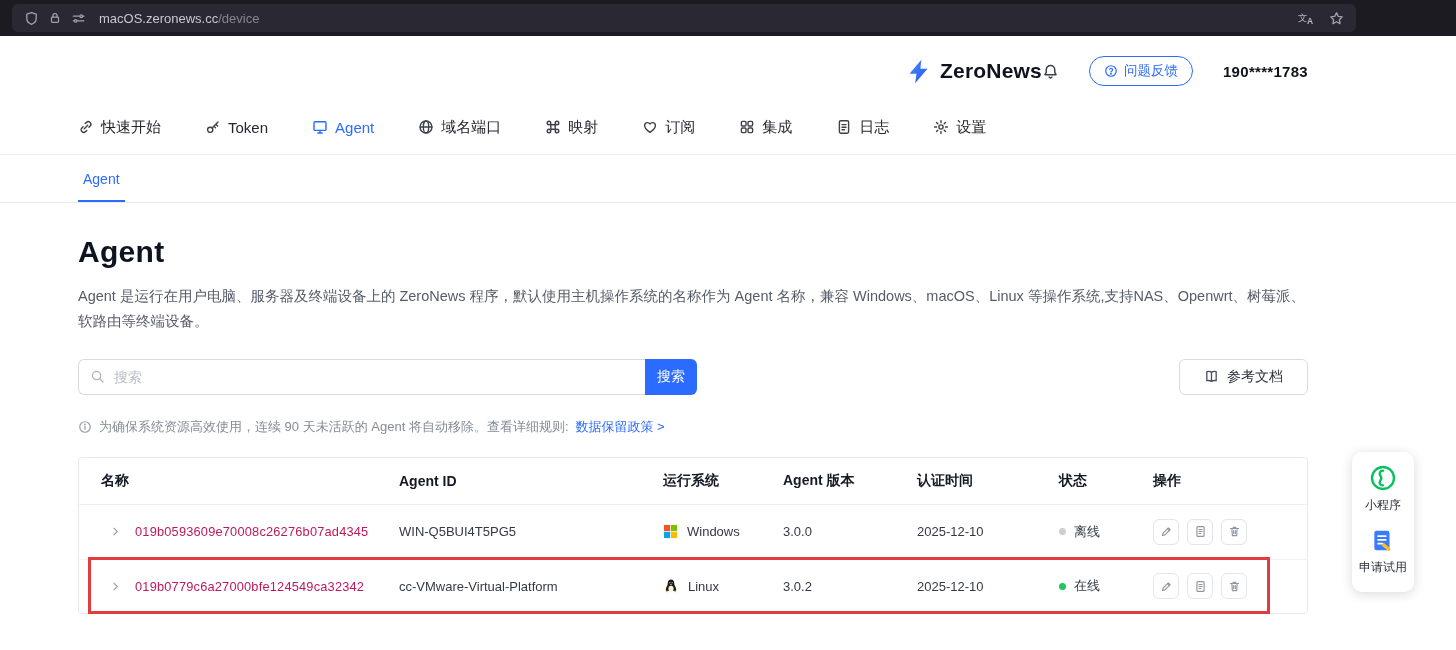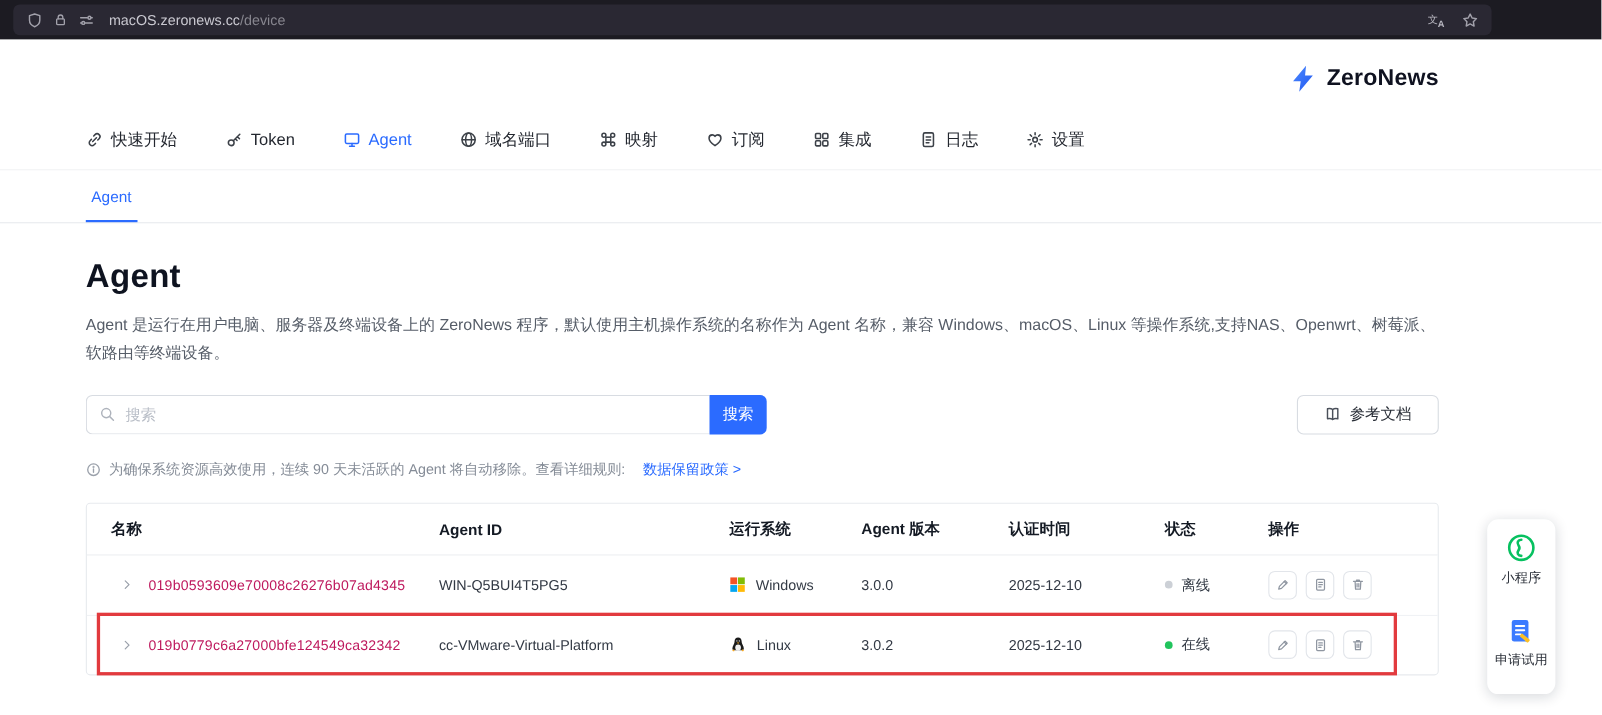--- a/index.html
+++ b/index.html
@@ -59,21 +59,21 @@
     border-radius:6px 0 0 6px; display:flex; align-items:center; padding:0 11px; gap:9px; color:#aeb3bc; background:#fff;
   }
   .search-box input { border:none; outline:none; flex:1; font-size:14px; color:#333; background:transparent; font-family:inherit; }
   .search-box input::placeholder { color:#b9bec7; }
   .search-btn { width:52px; height:36px; background:#2b6bff; color:#fff; border:none; border-radius:0 6px 6px 0; font-size:14px; cursor:pointer; font-family:inherit; }
   .docs-btn { display:flex; align-items:center; gap:8px; height:36px; padding:0 24px; background:#fff; border:1px solid #d8dce2; border-radius:6px; font-size:14px; color:#2a2f38; cursor:pointer; font-family:inherit; }
   .docs-btn .nicon { color:#4a505a; display:flex; }
 
   .notice { margin-top:23px; display:flex; align-items:center; gap:7px; font-size:13px; color:#858c97; }
   .notice .nicon { color:#9aa0aa; display:flex; }
-  .notice a { color:#2b6bff; text-decoration:none; margin-left:9px; }
+  .notice a { color:#2b6bff; text-decoration:none; margin-left:0; }
 
   
   .table-wrap { margin-top:21px; border:1px solid #e7eaee; border-radius:4px; position:relative; background:#fff; }
   .t-head, .t-row { display:grid; grid-template-columns:320px 264px 120px 134px 142px 94px 1fr; align-items:center; }
   .t-head { height:47px; border-bottom:1px solid #edeff2; font-weight:700; font-size:14px; color:#141a24; }
   .t-head .th:first-child { padding-left:22px; }
   .t-row { height:54px; font-size:13px; color:#333a45; }
   .t-row + .t-row { border-top:1px solid #f0f2f5; }
   .cell-id { display:flex; align-items:center; gap:13px; padding-left:30px; }
   .chev { color:#9aa0aa; display:flex; cursor:pointer; background:none; border:none; }
@@ -86,22 +86,22 @@
   .cell-actions { display:flex; gap:8px; }
   .act-btn { width:26px; height:26px; border:1px solid #e2e5ea; background:#fff; border-radius:6px; display:flex; align-items:center; justify-content:center; color:#8f96a1; cursor:pointer; padding:0; }
   .t-row.highlighted { position:relative; }
   .t-row.highlighted::after {
     content:""; position:absolute; left:9px; right:37px; top:-3px; bottom:-1px;
     border:3px solid #e23a3e; pointer-events:none;
   }
 
   
   .float-panel {
-    position:absolute; right:42px; top:472px; width:62px; background:#fff; border-radius:10px;
-    box-shadow:0 2px 12px rgba(15,23,42,.16); padding:12px 4px 22px; display:flex; flex-direction:column; gap:27px; align-items:center; z-index:5;
+    position:absolute; right:42px; top:452px; width:62px; background:#fff; border-radius:10px;
+    box-shadow:0 2px 12px rgba(15,23,42,.16); padding:12px 4px 16px; display:flex; flex-direction:column; gap:14px; align-items:center; z-index:5;
   }
   .fp-item { display:flex; flex-direction:column; align-items:center; gap:5px; cursor:pointer; }
   .fp-item .fp-label { font-size:12px; color:#2a2f38; }
 </style>
 </head>
 <body>
 
 <div class="browser-bar">
   <div class="url-bar">
     <span class="uicon">
@@ -147,20 +147,41 @@
             <defs>
               <linearGradient id="lg1" x1="0" y1="0" x2="1" y2="1">
                 <stop offset="0" stop-color="#4e8bff"></stop>
                 <stop offset="1" stop-color="#2057f0"></stop>
               </linearGradient>
             </defs>
             <path d="M14.5 1.5L4 14h6.2L9 22.5 20 9.5h-6.3z" fill="url(#lg1)"></path>
           </svg>
         </span>
       <span class="brand-name">ZeroNews</span>
+    </div>
+    <div class="header-right">
+      <button class="bell-btn">
+        <span class="nicon">
+            <svg viewBox="0 0 16 16" width="17" height="17" fill="none" stroke="currentColor" stroke-width="1.4" stroke-linecap="round" stroke-linejoin="round">
+              <path d="M8 2.3a4 4 0 00-4 4v2.6L2.8 11h10.4L12 8.9V6.3a4 4 0 00-4-4z"></path>
+              <path d="M6.7 13.2a1.4 1.4 0 002.6 0"></path>
+            </svg>
+          </span>
+      </button>
+      <button class="feedback-pill">
+        <span class="nicon">
+            <svg viewBox="0 0 16 16" width="14" height="14" fill="none" stroke="currentColor" stroke-width="1.4" stroke-linecap="round" stroke-linejoin="round">
+              <circle cx="8" cy="8" r="6"></circle>
+              <path d="M6.4 6.2a1.7 1.7 0 112.1 2c-.4.2-.5.5-.5 1"></path>
+              <circle cx="8" cy="11.2" r=".4" fill="currentColor"></circle>
+            </svg>
+          </span>
+        <span>问题反馈</span>
+      </button>
+      <span class="account">190****1783</span>
     </div>
   </div>
   <nav class="main-nav">
       <a class="nav-item">
         <span class="nicon">
           <svg viewBox="0 0 16 16" width="16" height="16" fill="none" stroke="currentColor" stroke-width="1.4" stroke-linecap="round" stroke-linejoin="round">
             <path d="M6.3 9.7l3.4-3.4"></path>
             <path d="M7.2 4.6l1.2-1.2a2.6 2.6 0 013.7 3.7l-1.2 1.2"></path>
             <path d="M8.8 11.4l-1.2 1.2a2.6 2.6 0 01-3.7-3.7l1.2-1.2"></path>
           </svg>

